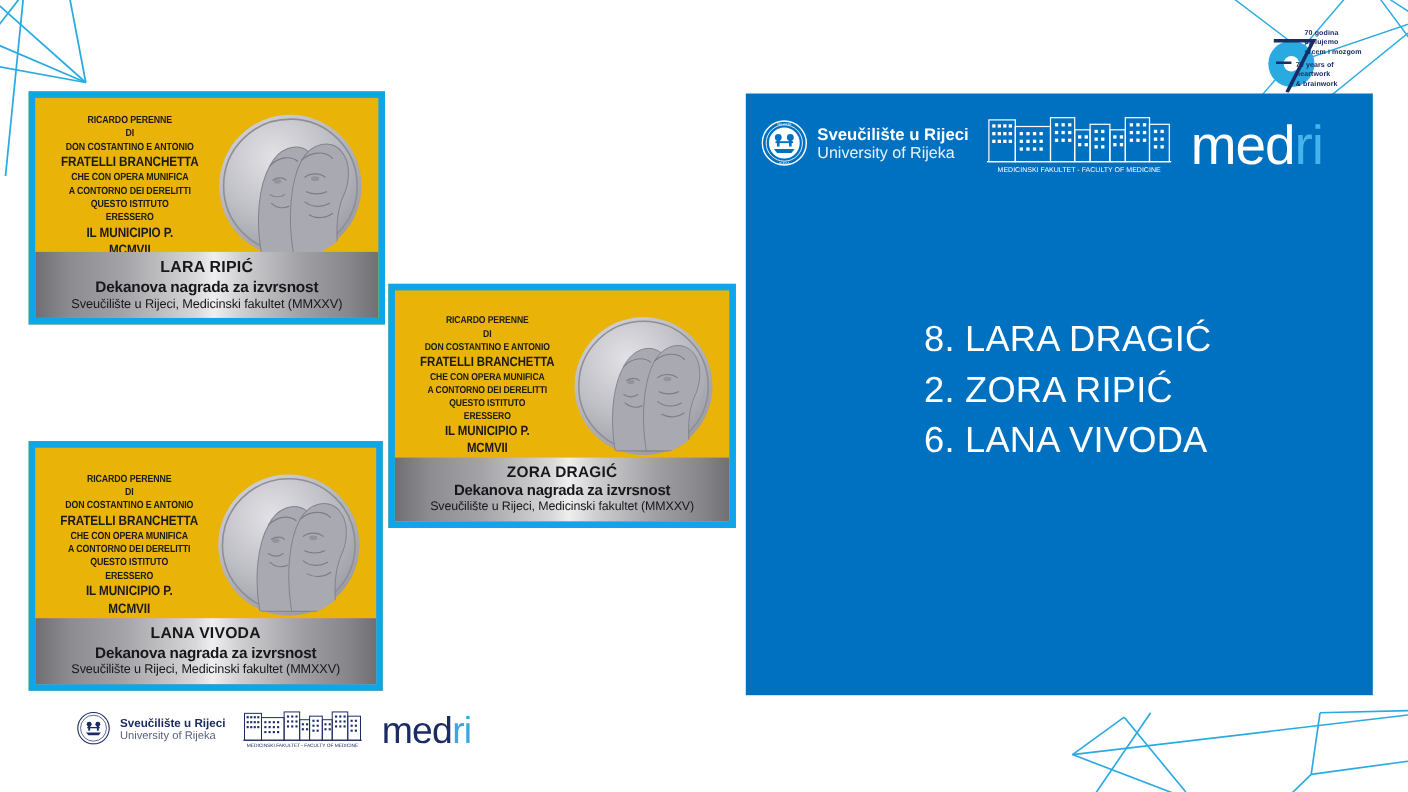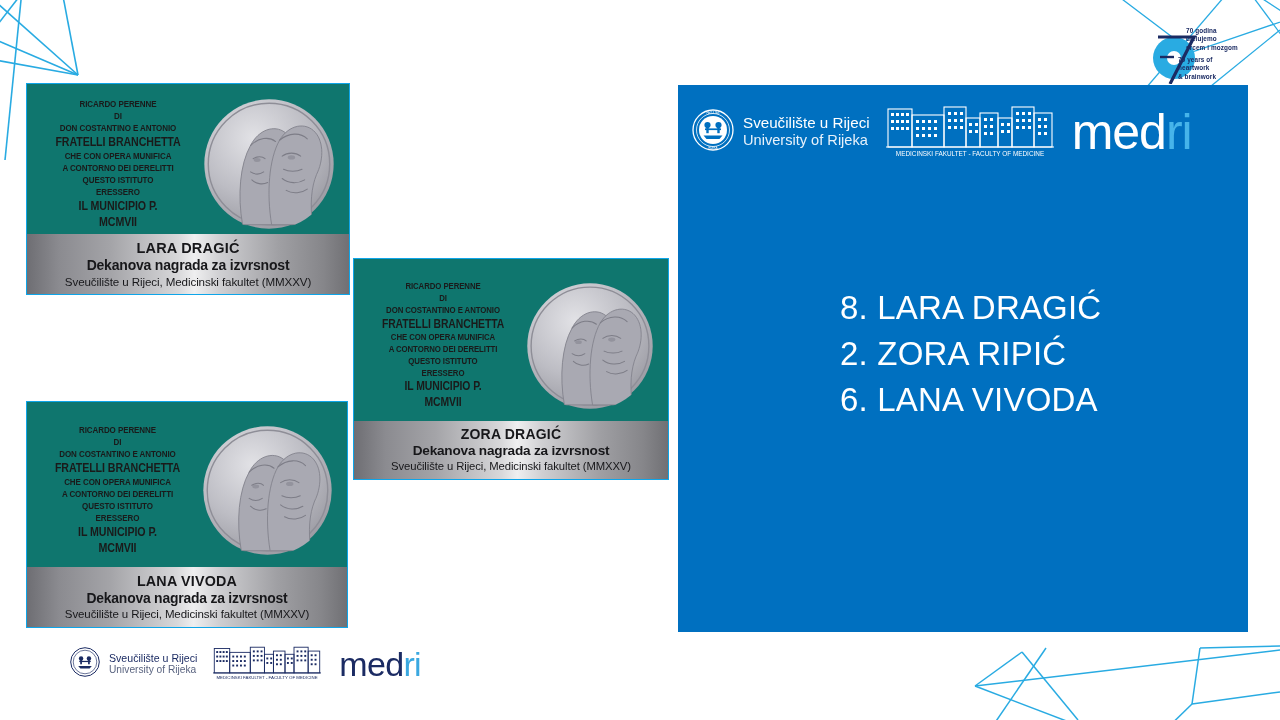--- a/index.html
+++ b/index.html
@@ -24,22 +24,22 @@
     position: absolute;
     pointer-events: none;
   }
   .lineart-tl { left: 0; top: 0; width: 240px; height: 160px; }
   .lineart-tr { left: 1080px; top: 0; width: 200px; height: 95px; }
   .lineart-br { left: 950px; top: 630px; width: 330px; height: 90px; }
 
   
   .cert {
     position: absolute;
-    background: #0f766e;
-    border: 1px solid #0ea5e9;
+    background: #eab308;
+    border: 6px solid #0ea5e9;
     box-sizing: border-box;
     overflow: hidden;
   }
   .cert-body {
     display: flex;
     align-items: center;
     box-sizing: border-box;
   }
   .cert-text {
     flex: 1 1 auto;
@@ -116,21 +116,21 @@
   }
   .winner-item { white-space: nowrap; }
 
   
   .seal { flex: 0 0 auto; }
   .uni-name {
     flex: 0 0 auto;
     line-height: 1.18;
     margin-left: 9px;
   }
-  .uni-name .hr { font-weight: normal; }
+  .uni-name .hr { font-weight: bold; }
   .uni-name .en { font-weight: normal; }
   .bld { flex: 0 0 auto; margin-left: 16px; }
   .medri { flex: 0 0 auto; margin-left: 18px; }
 
   
   #bottom-logo {
     position: absolute;
     left: 70px;
     top: 643px;
     display: flex;
@@ -245,21 +245,21 @@
             <path d="M63 70 C68 73 75 72 79 69"></path>
           </g>
           <g fill="#8c8c96" opacity="0.75">
             <ellipse cx="41" cy="47" rx="2.6" ry="1.5"></ellipse>
             <ellipse cx="67" cy="45" rx="2.8" ry="1.6"></ellipse>
           </g>
         </svg>
       </div>
     </div>
     <div class="cert-band" style="height:60px;padding-top:6px;">
-      <div class="band-name" style="font-size:14.5px;">LARA DRAGIĆ</div>
+      <div class="band-name" style="font-size:14.5px;">LARA RIPIĆ</div>
       <div class="band-award" style="font-size:14px;margin-top:1px;">Dekanova nagrada za izvrsnost</div>
       <div class="band-sub" style="font-size:11.6px;margin-top:2px;">Sveučilište u Rijeci, Medicinski fakultet (MMXXV)</div>
     </div>
   </div>
 
   <div class="cert" style="left:353px;top:258px;width:316px;height:222px;">
     <div class="cert-body" style="height:164px;padding:10px 14px 0 6px;">
       <div class="cert-text" style="font-size:9.1px;">
         <span class="l">RICARDO PERENNE</span>
         <span class="l">DI</span>

